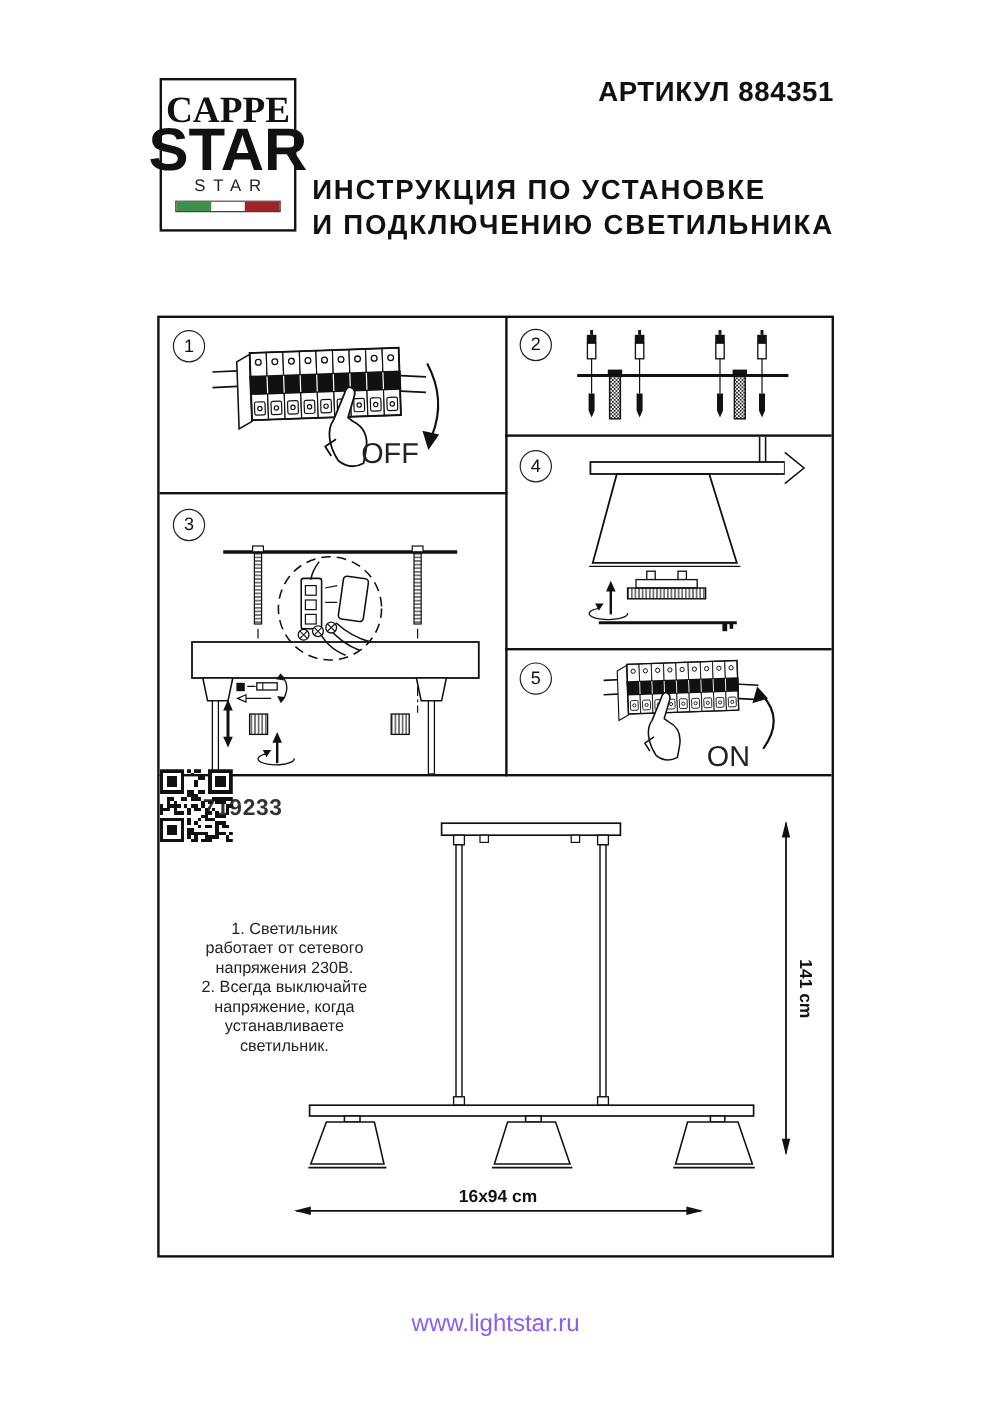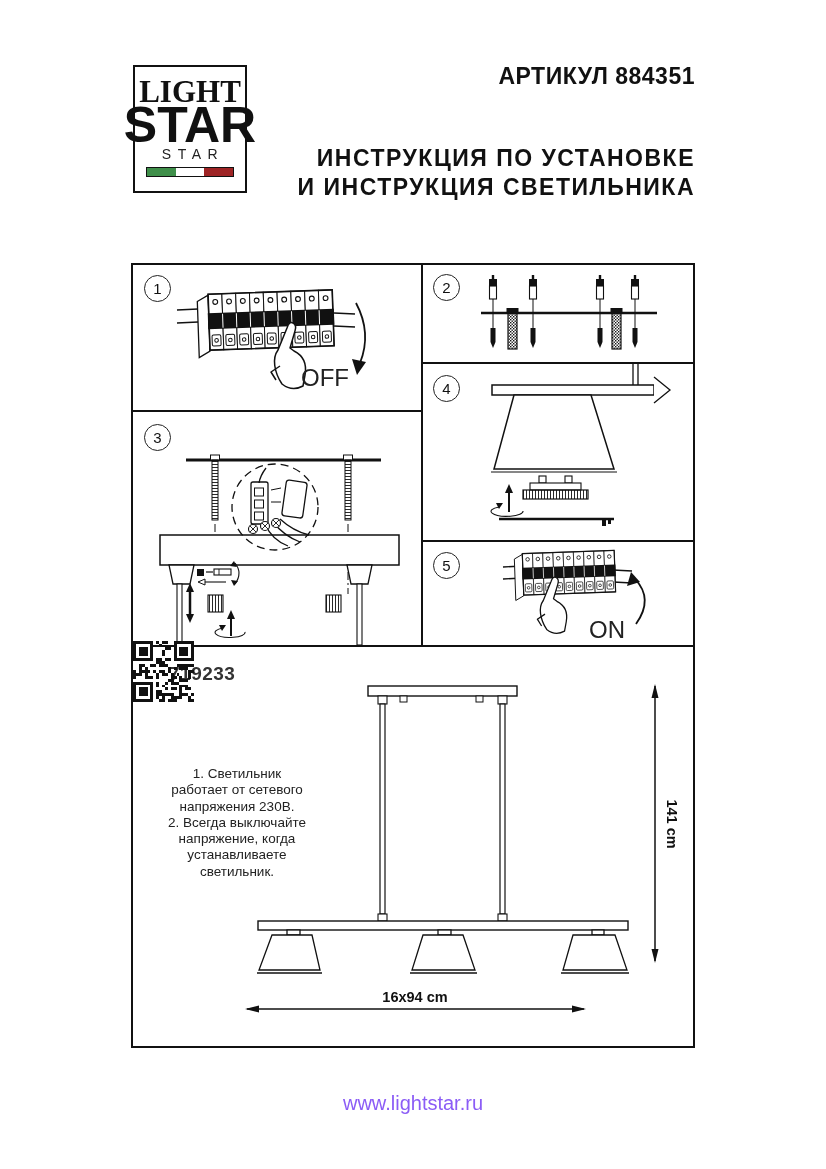--- a/index.html
+++ b/index.html
@@ -9,21 +9,21 @@
   .logo{position:absolute;left:133px;top:65px;width:114px;height:128px;border:2px solid #111;
         box-sizing:border-box;display:flex;flex-direction:column;align-items:center;justify-content:flex-start;}
   .logo-l1{font-family:"Liberation Serif",serif;font-weight:bold;font-size:31px;line-height:30px;margin-top:10px;letter-spacing:0px;}
   .logo-l2{font-family:Liberation Sans, sans-serif;font-weight:bold;font-size:50px;line-height:36px;letter-spacing:0px;}
   .logo-l3{font-size:14px;letter-spacing:6.5px;margin-top:3px;margin-left:6px;color:#222;}
   .logo-flag{margin-top:5px;}
   
   .hdr{position:absolute;right:131px;top:62px;text-align:right;font-weight:bold;}
   .hdr-series{font-size:23px;line-height:29px;letter-spacing:0.5px;}
   .hdr-article{font-size:23px;line-height:29px;letter-spacing:0.5px;}
-  .hdr-title{position:absolute;right:131px;top:144px;text-align:right;font-weight:bold;
+  .hdr-title{position:absolute;right:131px;top:144px;font-weight:bold;
              font-size:23px;line-height:29px;letter-spacing:1.5px;}
   
   .figure{position:absolute;left:131px;top:263px;width:564px;height:785px;border:2px solid #111;box-sizing:border-box;}
   .divline{position:absolute;background:#111;}
   .panel{position:absolute;}
   .badge{position:absolute;width:27px;height:27px;border:1.4px solid #222;border-radius:50%;
          box-sizing:border-box;display:flex;align-items:center;justify-content:center;
          font-size:15px;color:#111;background:#fff;z-index:3;}
   .panel svg{position:absolute;left:0;top:0;}
   
@@ -73,36 +73,36 @@
         <rect x="0" y="0" width="124.2" height="56" fill="none" stroke="#111" stroke-width="1.6"></rect>
       </g>
       <g id="def-hand" fill="#fff" stroke="#111" stroke-width="1.5" stroke-linejoin="round">
         <path d="M2,64 C-6,52 -8,38 -2,30 L7,8 Q9,1 13,3 Q17,5 15,11 L10,28 L14,31 C24,36 27,44 25,55 L23,66 Q12,72 2,64 Z"></path>
         <path d="M0,46 L-9,52 L-4,60" fill="none"></path>
       </g>
     </defs>
   </svg>
 
   <div class="logo">
-    <div class="logo-l1">LIGHT</div>
+    <div class="logo-l1">CAPPE</div>
     <div class="logo-l2">STAR</div>
     <div class="logo-l3">STAR</div>
     <svg class="logo-flag" width="88" height="10">
       <rect x="0.5" y="0.5" width="87" height="9" fill="#fff" stroke="#111" stroke-width="1"></rect>
       <rect x="1" y="1" width="29" height="8" fill="#3f8f4a"></rect>
       <rect x="58" y="1" width="29" height="8" fill="#9e2425"></rect>
     </svg>
   </div>
 
   <div class="hdr">
     <div class="hdr-article">АРТИКУЛ 884351</div>
   </div>
   <div class="hdr-title">
     <div>ИНСТРУКЦИЯ ПО УСТАНОВКЕ</div>
-    <div>И ИНСТРУКЦИЯ СВЕТИЛЬНИКА</div>
+    <div>И ПОДКЛЮЧЕНИЮ СВЕТИЛЬНИКА</div>
   </div>
 
   <div class="figure">
     <div class="divline" style="left:288px;top:0;width:2px;height:382px"></div>
     <div class="divline" style="left:0;top:145px;width:290px;height:2px"></div>
     <div class="divline" style="left:288px;top:97px;width:272px;height:2px"></div>
     <div class="divline" style="left:288px;top:275px;width:272px;height:2px"></div>
     <div class="divline" style="left:0;top:380px;width:560px;height:2px"></div>
 
     <div class="panel" style="left:0;top:0;width:288px;height:145px">

